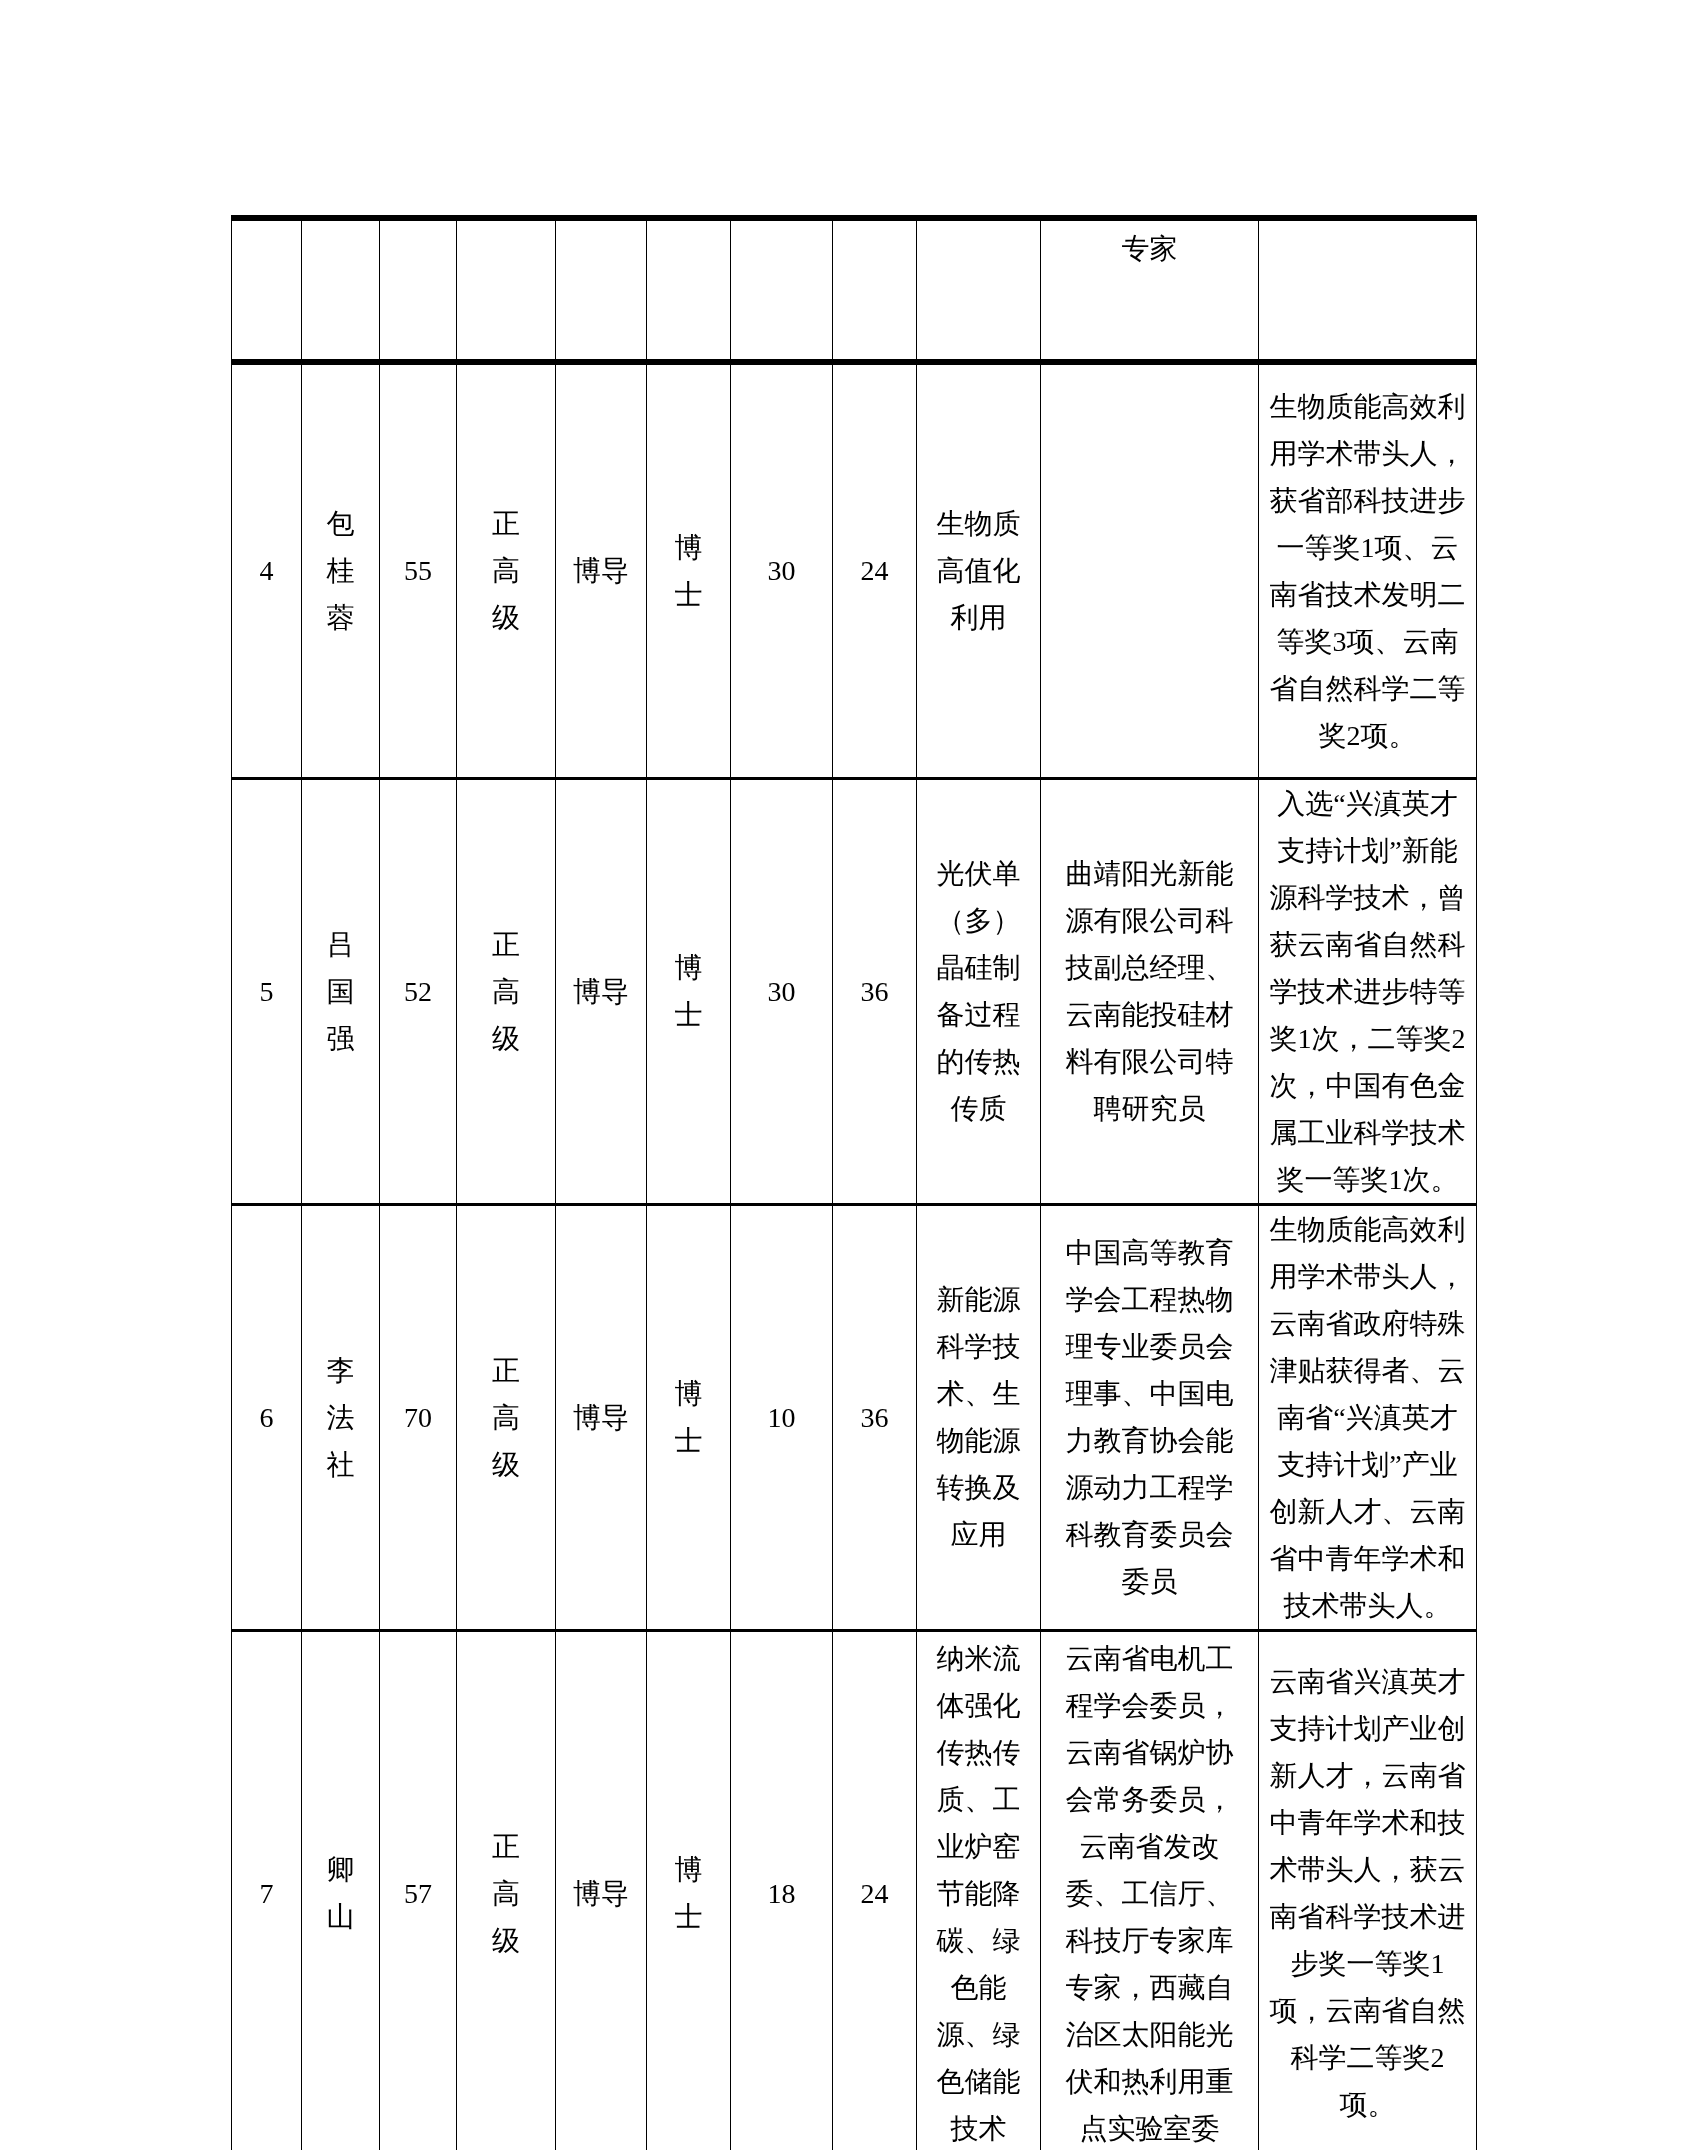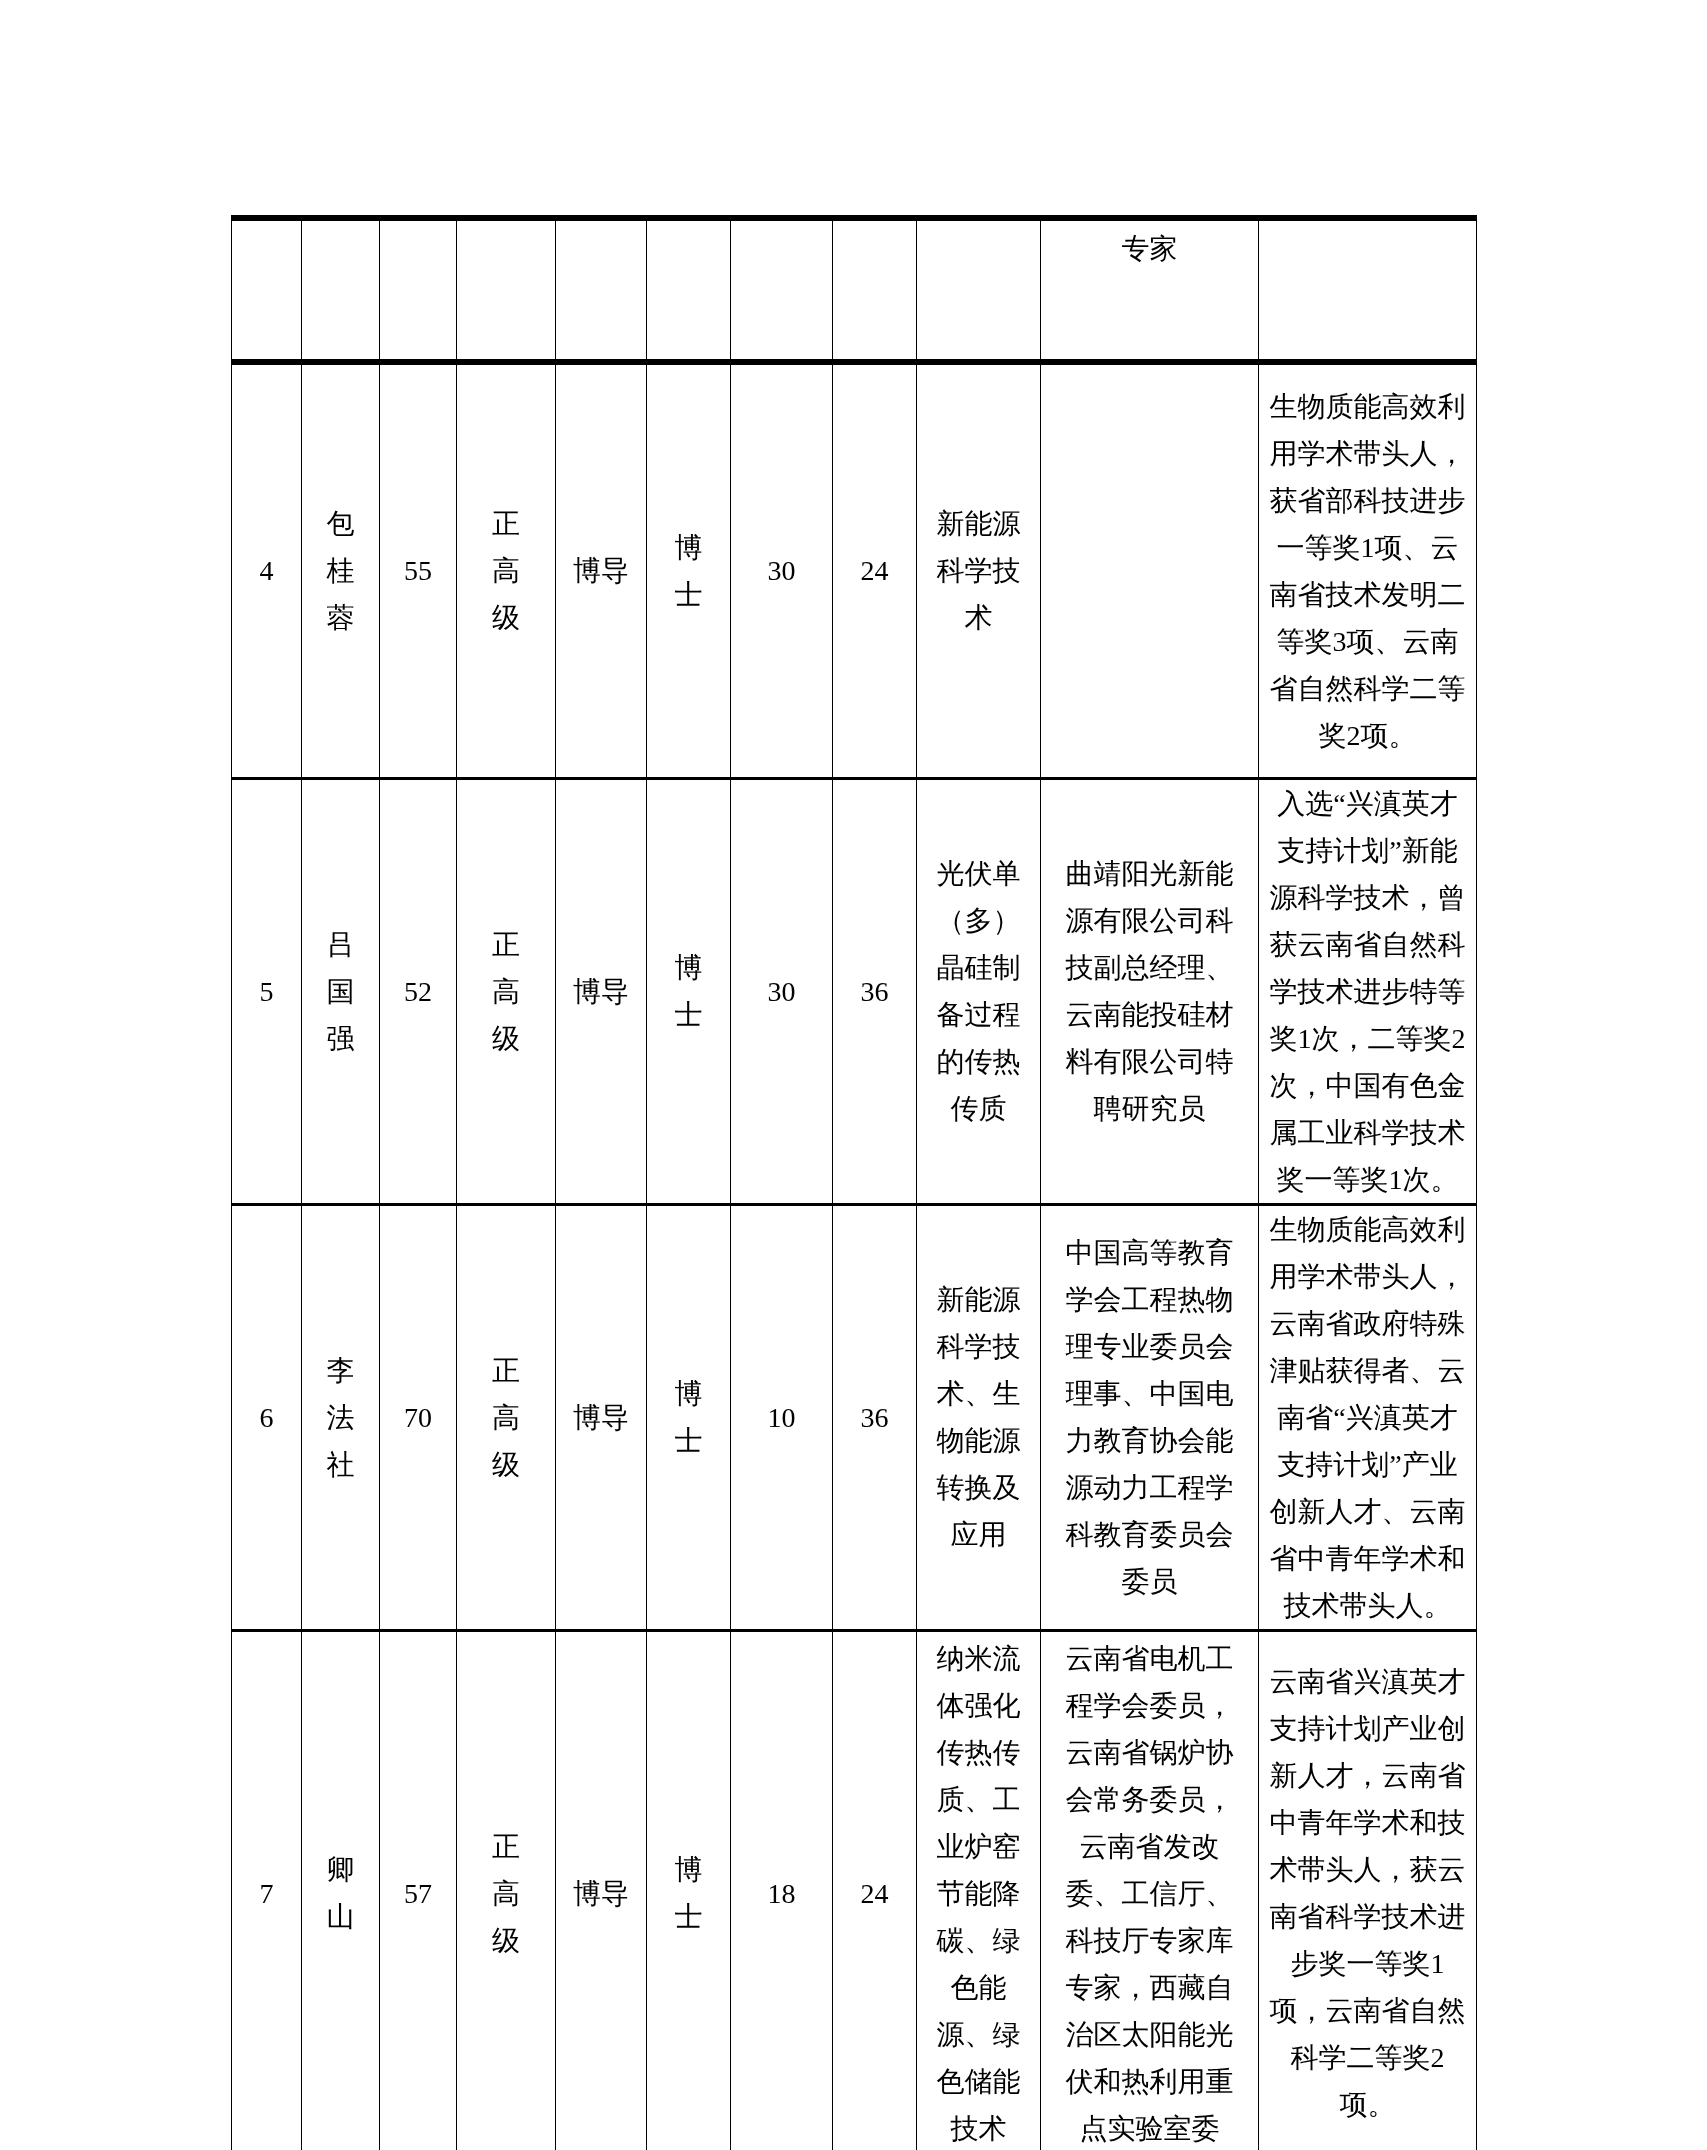--- a/index.html
+++ b/index.html
@@ -91,21 +91,21 @@
 
   <tr style="height:416px">
     <td>4</td>
     <td class="col-name">包桂蓉</td>
     <td>55</td>
     <td class="col-title just">正高级</td>
     <td class="col-advisor">博导</td>
     <td class="col-degree">博士</td>
     <td>30</td>
     <td>24</td>
-    <td class="col-research just">新能源科学技术</td>
+    <td class="col-research just">生物质高值化利用</td>
     <td class="col-pos just"></td>
     <td class="col-awards just">生物质能高效利用学术带头人，获省部科技进步一等奖1项、云南省技术发明二等奖3项、云南省自然科学二等奖2项。</td>
   </tr>
 
   <tr style="height:422px">
     <td>5</td>
     <td class="col-name">吕国强</td>
     <td>52</td>
     <td class="col-title just">正高级</td>
     <td class="col-advisor">博导</td>

